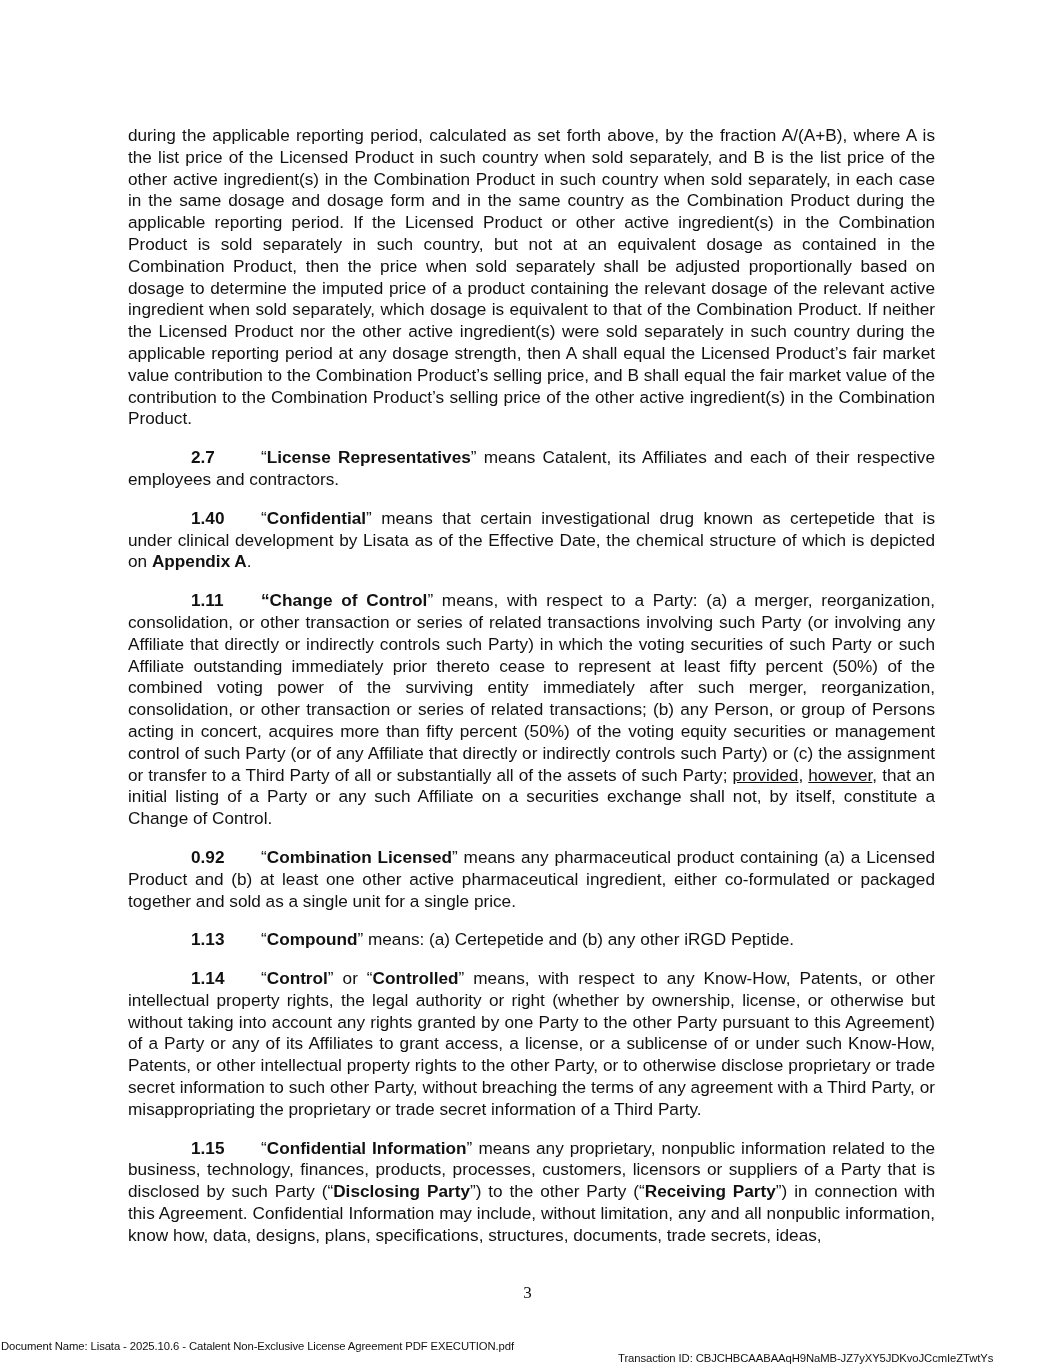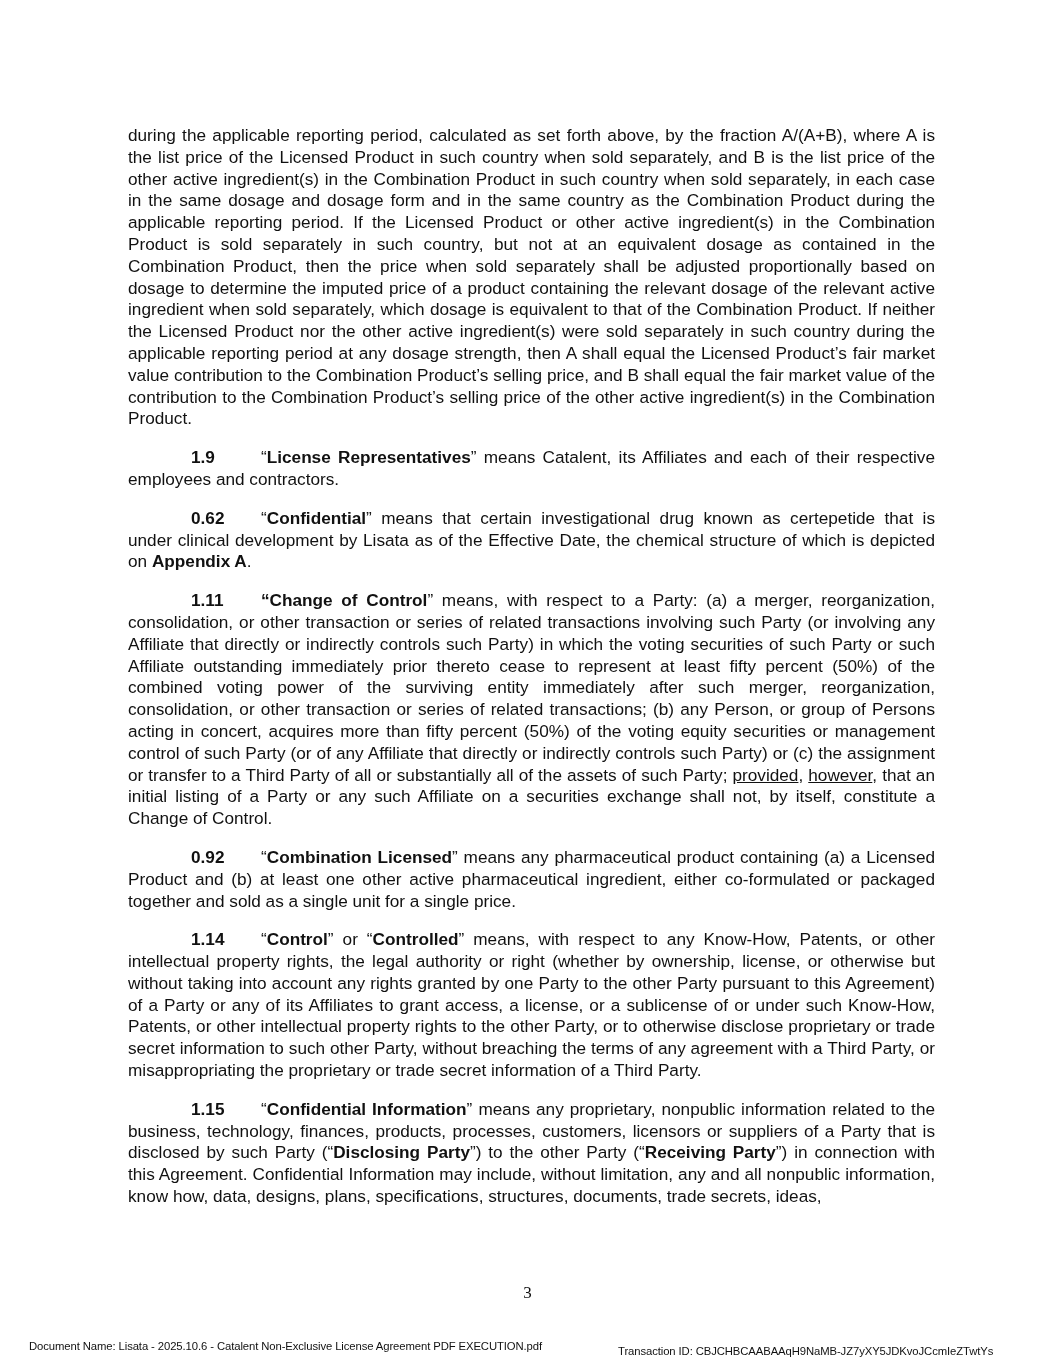--- a/index.html
+++ b/index.html
@@ -16,37 +16,38 @@
   b { font-weight: bold; }
   u { text-decoration: underline; }
   .pagenum {
     position: absolute; top: 1283px; left: 0; width: 1055px; text-align: center;
     font-family: "Liberation Serif", serif; font-size: 17px; color: #111;
   }
   .footer {
     position: absolute; top: 1338px; left: 0; width: 1055px; height: 20px;
     font-family: "Liberation Sans", sans-serif; font-size: 11.3px; color: #111;
   }
-  .footer .left { position: absolute; left: 1px; top: 2px; letter-spacing: -0.1px; padding-left: 28px; }
-  .footer .right { position: absolute; left: 618px; top: 7px; letter-spacing: -0.1px; }
+  .footer .left { position: absolute; left: 1px; top: 2px; letter-spacing: -0.1px; }
+  .footer .right { position: absolute; left: 618px; top: 14px; letter-spacing: -0.1px; }
 </style>
 </head>
 <body>
 
 <div class="page">
   <p class="para first">during the applicable reporting period, calculated as set forth above, by the fraction A/(A+B), where A is the list price of the Licensed Product in such country when sold separately, and B is the list price of the other active ingredient(s) in the Combination Product in such country when sold separately, in each case in the same dosage and dosage form and in the same country as the Combination Product during the applicable reporting period.  If the Licensed Product or other active ingredient(s) in the Combination Product is sold separately in such country, but not at an equivalent dosage as contained in the Combination Product, then the price when sold separately shall be adjusted proportionally based on dosage to determine the imputed price of a product containing the relevant dosage of the relevant active ingredient when sold separately, which dosage is equivalent to that of the Combination Product.  If neither the Licensed Product nor the other active ingredient(s) were sold separately in such country during the applicable reporting period at any dosage strength, then A shall equal the Licensed Product’s fair market value contribution to the Combination Product’s selling price, and B shall equal the fair market value of the contribution to the Combination Product’s selling price of the other active ingredient(s) in the Combination Product.</p>
 
-  <p class="para"><span class="indent"></span><span class="num">1.9</span>“<b>License Representatives</b>”<span> means Catalent, its Affiliates and each of their respective employees and contractors.</span></p>
+  <p class="para"><span class="indent"></span><span class="num">2.7</span>“<b>License Representatives</b>”<span> means Catalent, its Affiliates and each of their respective employees and contractors.</span></p>
 
-  <p class="para"><span class="indent"></span><span class="num">0.62</span>“<b>Confidential</b>”<span> means that certain investigational drug known as certepetide that is under clinical development by Lisata as of the Effective Date, the chemical structure of which is depicted on </span><b>Appendix A</b><span>.</span></p>
+  <p class="para"><span class="indent"></span><span class="num">1.40</span>“<b>Confidential</b>”<span> means that certain investigational drug known as certepetide that is under clinical development by Lisata as of the Effective Date, the chemical structure of which is depicted on </span><b>Appendix A</b><span>.</span></p>
 
   <p class="para"><span class="indent"></span><span class="num">1.11</span><b>“</b><b>Change of Control</b>”<span> means, with respect to a Party: (a) a merger, reorganization, consolidation, or other transaction or series of related transactions involving such Party (or involving any Affiliate that directly or indirectly controls such Party) in which the voting securities of such Party or such Affiliate outstanding immediately prior thereto cease to represent at least fifty percent (50%) of the combined voting power of the surviving entity immediately after such merger, reorganization, consolidation, or other transaction or series of related transactions; (b) any Person, or group of Persons acting in concert, acquires more than fifty percent (50%) of the voting equity securities or management control of such Party (or of any Affiliate that directly or indirectly controls such Party) or (c) the assignment or transfer to a Third Party of all or substantially all of the assets of such Party; </span><u>provided</u><span>, </span><u>however</u><span>, that an initial listing of a Party or any such Affiliate on a securities exchange shall not, by itself, constitute a Change of Control.</span></p>
 
   <p class="para"><span class="indent"></span><span class="num">0.92</span>“<b>Combination Licensed</b>”<span> means any pharmaceutical product containing (a) a Licensed Product and (b) at least one other active pharmaceutical ingredient, either co-formulated or packaged together and sold as a single unit for a single price.</span></p>
 
+  <p class="para"><span class="indent"></span><span class="num">1.13</span>“<b>Compound</b>”<span> means: (a) Certepetide and (b) any other iRGD Peptide.</span></p>
 
   <p class="para"><span class="indent"></span><span class="num">1.14</span>“<b>Control</b>”<span> or </span>“<b>Controlled</b>”<span> means, with respect to any Know-How, Patents, or other intellectual property rights, the legal authority or right (whether by ownership, license, or otherwise but without taking into account any rights granted by one Party to the other Party pursuant to this Agreement) of a Party or any of its Affiliates to grant access, a license, or a sublicense of or under such Know-How, Patents, or other intellectual property rights to the other Party, or to otherwise disclose proprietary or trade secret information to such other Party, without breaching the terms of any agreement with a Third Party, or misappropriating the proprietary or trade secret information of a Third Party.</span></p>
 
   <p class="para"><span class="indent"></span><span class="num">1.15</span>“<b>Confidential Information</b>”<span> means any proprietary, nonpublic information related to the business, technology, finances, products, processes, customers, licensors or suppliers of a Party that is disclosed by such Party (</span>“<b>Disclosing Party</b>”<span>) to the other Party (</span>“<b>Receiving Party</b>”<span>) in connection with this Agreement.  Confidential Information may include, without limitation, any and all nonpublic information, know how, data, designs, plans, specifications, structures, documents, trade secrets, ideas,</span></p>
 </div>
 
 <div class="pagenum">3</div>
 
 <div class="footer">
   <span class="left">Document Name: Lisata - 2025.10.6 - Catalent Non-Exclusive License Agreement PDF EXECUTION.pdf</span>

